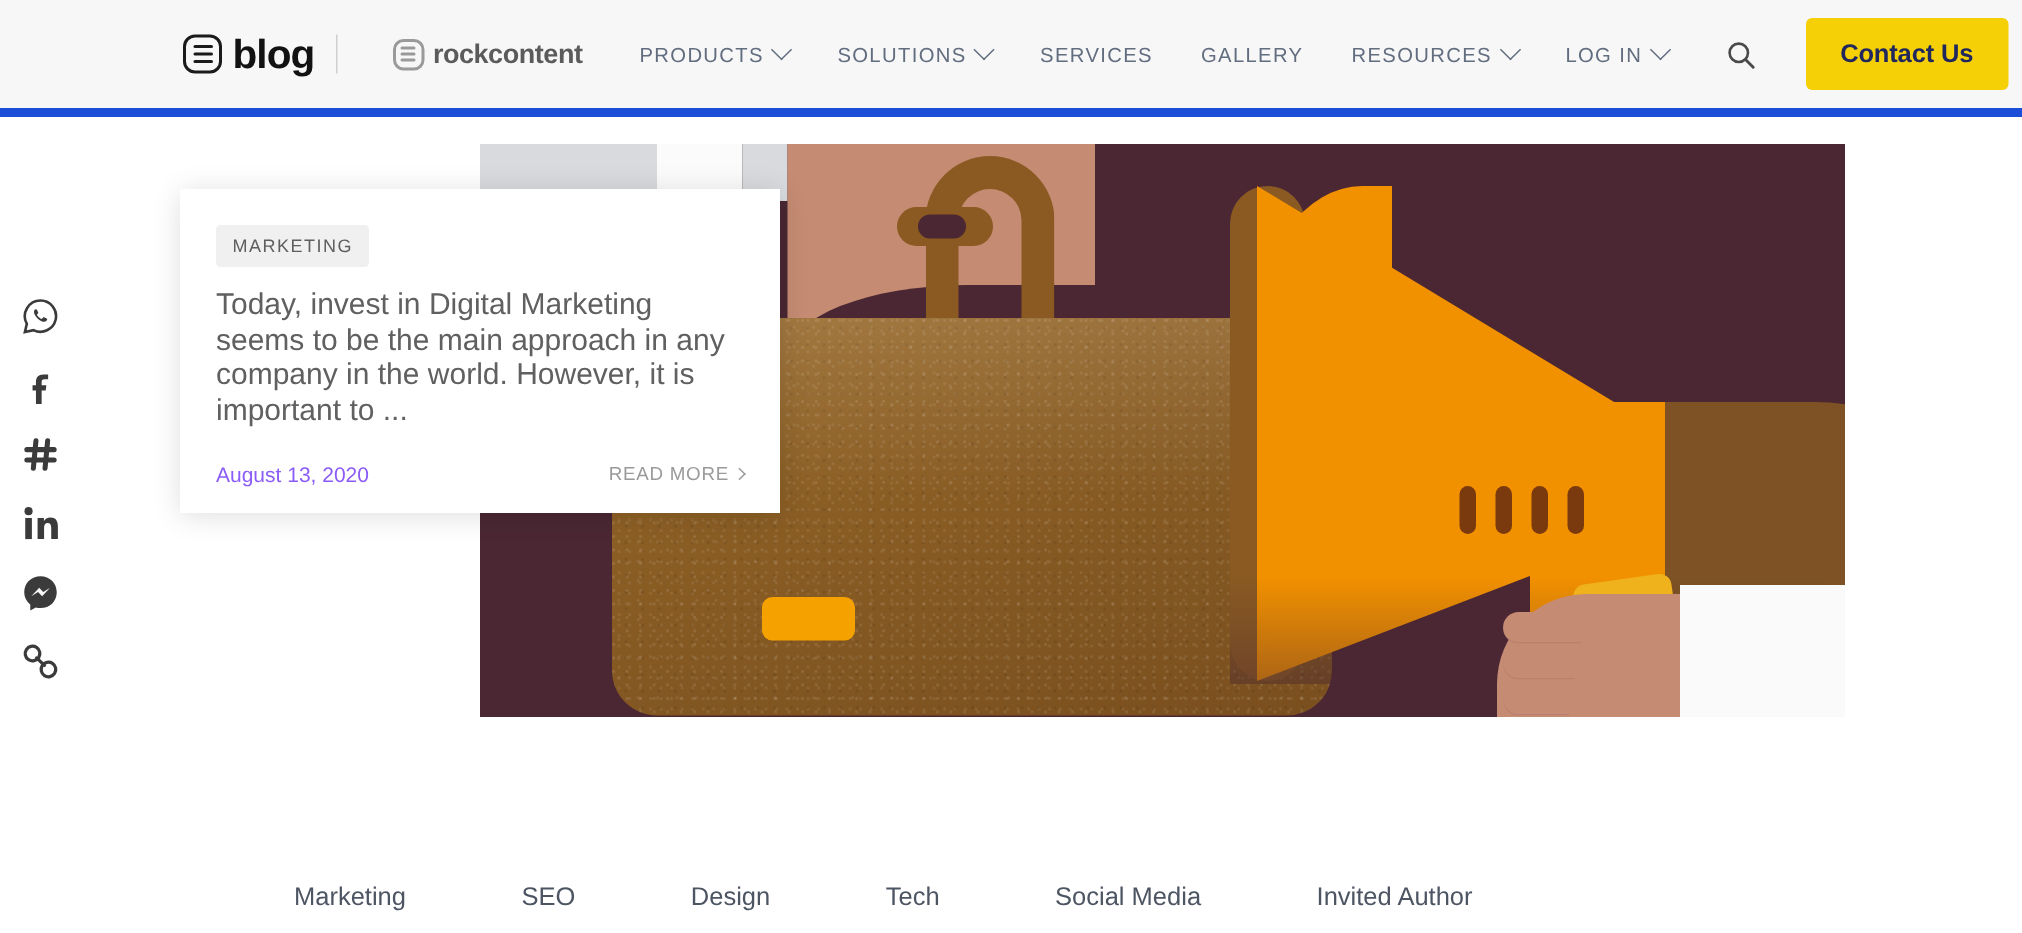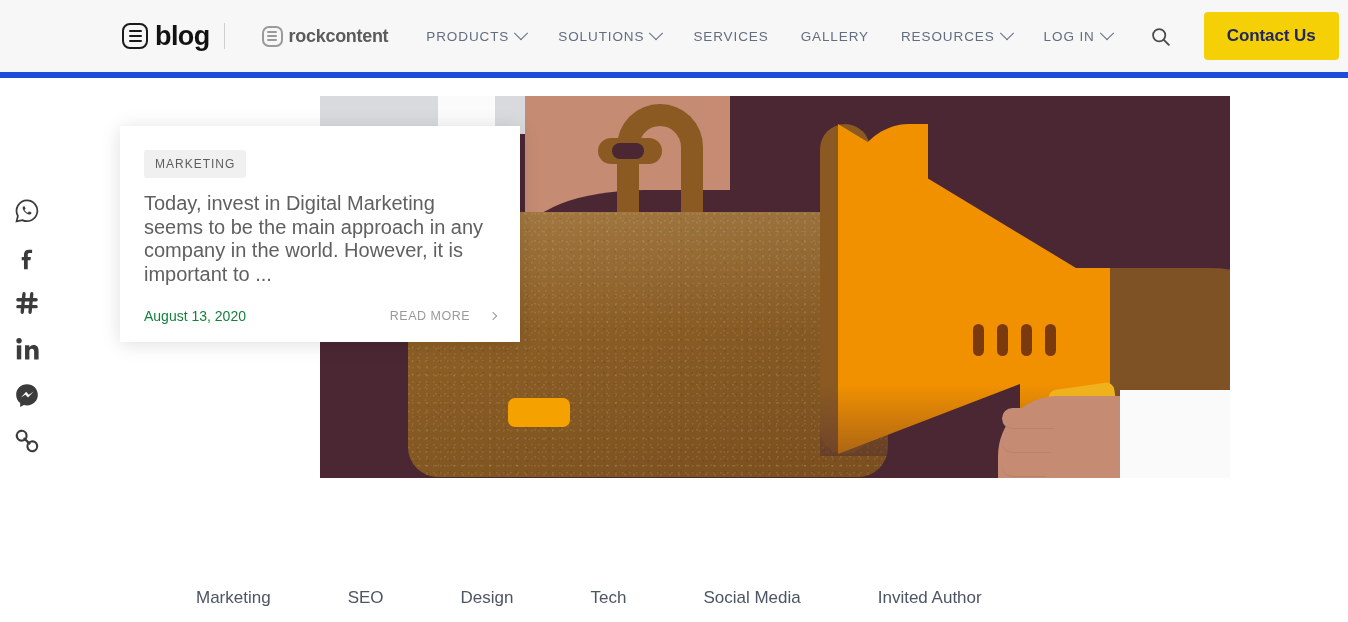--- a/index.html
+++ b/index.html
@@ -398,26 +398,26 @@
     color: #606060;
   }
   .card-foot {
     margin-top: 22px;
     display: flex;
     align-items: center;
     justify-content: space-between;
   }
   .card-date {
     font-size: 14px;
-    color: #15803d;
+    color: #8b5cf6;
   }
   .read-more {
     display: flex;
     align-items: center;
-    gap: 20px;
+    gap: 4px;
     font-size: 12.5px;
     letter-spacing: 0.5px;
     color: #9a9a9a;
     cursor: pointer;
   }
   .rm-chev {
     width: 6px; height: 6px;
     border-right: 1.3px solid #9a9a9a;
     border-top: 1.3px solid #9a9a9a;
     transform: rotate(45deg);

